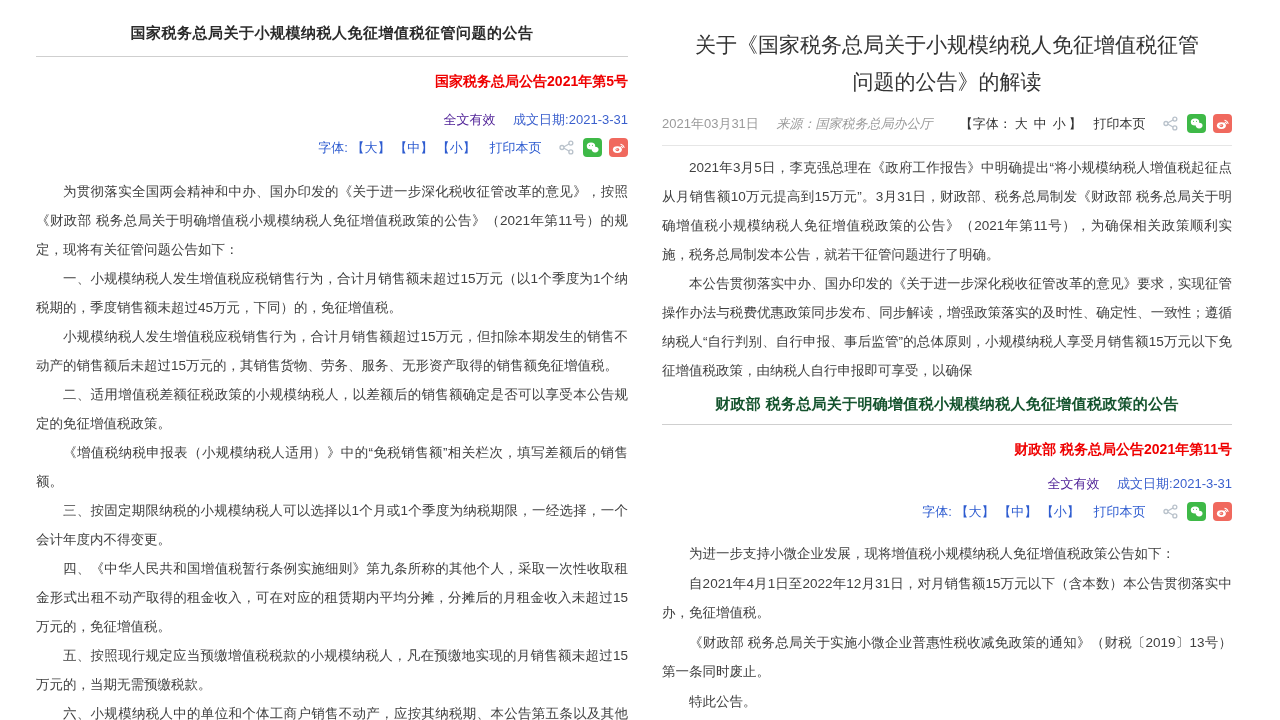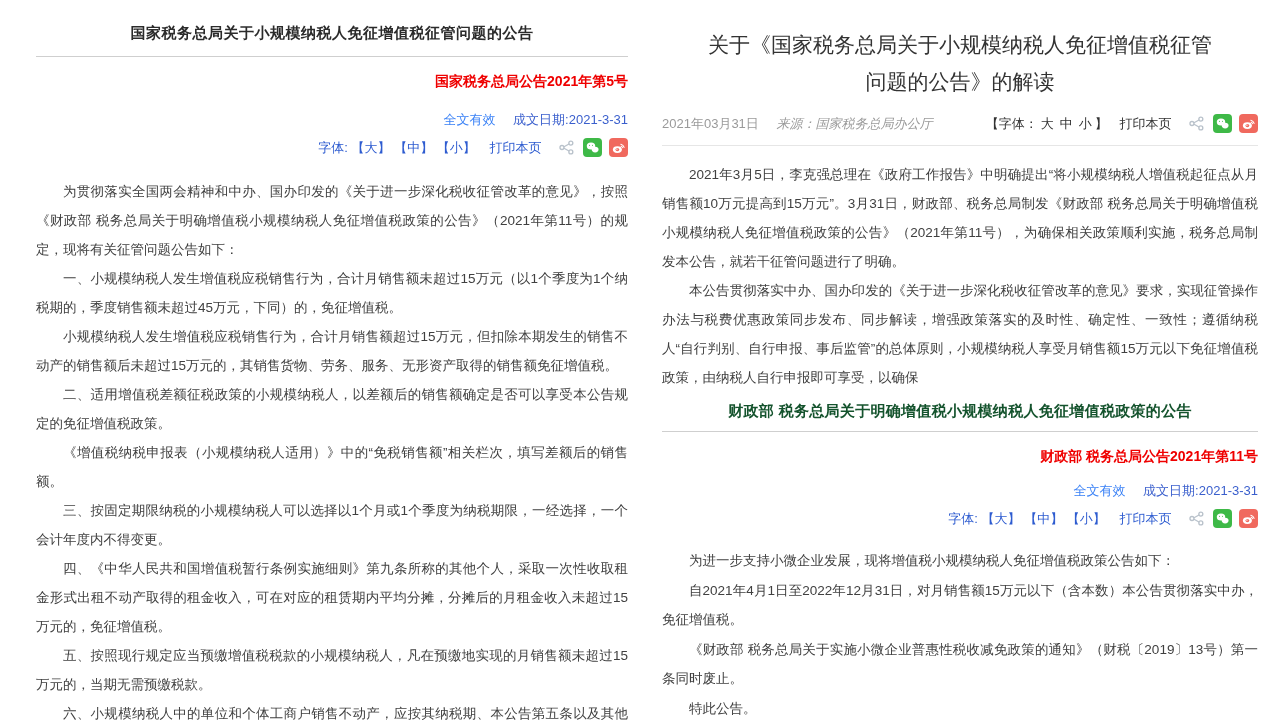--- a/index.html
+++ b/index.html
@@ -1,30 +1,30 @@
 <!DOCTYPE html>
 <html><head>
 <meta charset="utf-8">
 <style>
   * { margin: 0; padding: 0; box-sizing: border-box; }
   html, body { width: 1280px; height: 720px; overflow: hidden; background: #ffffff; }
   body { font-family: "Liberation Sans", "DejaVu Sans", sans-serif; color: #404040; }
   .page { display: flex; width: 1280px; height: 632px; }
   .col { width: 640px; height: 720px; overflow: hidden; }
   .col-left  { padding: 24px 12px 0 36px; }
-  .col-right { padding: 26px 22px 0 22px; }
+  .col-right { padding: 26px 48px 0 22px; }
 
   
   .doc-title { text-align: center; font-size: 15px; font-weight: bold; color: #2b2b2b; letter-spacing: 0.5px; }
   .rule { border: none; border-top: 1px solid #cfcfcf; margin-top: 13px; }
   .rule-light { border: none; border-top: 1px solid #e6e6e6; margin-top: 12px; }
   .doc-number { text-align: right; font-size: 14px; font-weight: bold; color: #ef0000; margin-top: 16px; }
   .meta-right { text-align: right; font-size: 13px; margin-top: 20px; white-space: nowrap; }
   .meta-right.second { margin-top: 9px; }
-  .validity { color: #3b82f6; margin-right: 14px; }
+  .validity { color: #4c1d95; margin-right: 14px; }
   .date-blue { color: #3a5fcd; }
   .font-ctrl { color: #2e5cd0; cursor: pointer; }
   .font-ctrl.lbl { cursor: default; }
   .print-link { color: #2e5cd0; margin-left: 10px; cursor: pointer; }
   .icon-row { display: inline-flex; align-items: center; gap: 7px; margin-left: 12px; vertical-align: -4px; }
   .icon-btn { width: 19px; height: 19px; border-radius: 4px; display: inline-flex; align-items: center; justify-content: center; cursor: pointer; }
   .icon-share { background: transparent; }
   .icon-wechat { background: #3eb947; }
   .icon-weibo { background: #f0695e; }
 
@@ -153,21 +153,21 @@
                 <path d="M10.5 4.5 A5 5 0 0 1 14 7.8" stroke="#fff" stroke-width="1.2" fill="none" stroke-linecap="round"></path>
                 <path d="M10.8 6.6 A2.6 2.6 0 0 1 12.4 8.2" stroke="#fff" stroke-width="1.1" fill="none" stroke-linecap="round"></path>
               </svg>
           </span>
         </span>
       </span>
     </div>
 
     <hr class="rule-light">
 
-    <div class="body-text" style="margin-top:14px;">
+    <div class="body-text" style="margin-top:7px;">
       <p>2021年3月5日，李克强总理在《政府工作报告》中明确提出“将小规模纳税人增值税起征点从月销售额10万元提高到15万元”。3月31日，财政部、税务总局制发《财政部 税务总局关于明确增值税小规模纳税人免征增值税政策的公告》（2021年第11号），为确保相关政策顺利实施，税务总局制发本公告，就若干征管问题进行了明确。</p>
       <p>本公告贯彻落实中办、国办印发的《关于进一步深化税收征管改革的意见》要求，实现征管操作办法与税费优惠政策同步发布、同步解读，增强政策落实的及时性、确定性、一致性；遵循纳税人“自行判别、自行申报、事后监管”的总体原则，小规模纳税人享受月销售额15万元以下免征增值税政策，由纳税人自行申报即可享受，以确保</p>
     </div>
 
     <div class="ann-heading">财政部 税务总局关于明确增值税小规模纳税人免征增值税政策的公告</div>
     <hr class="rule" style="margin-top:10px;">
     <div class="doc-number">财政部 税务总局公告2021年第11号</div>
 
     <div class="meta-right" style="margin-top:16px;">
       <span class="validity">全文有效</span>

